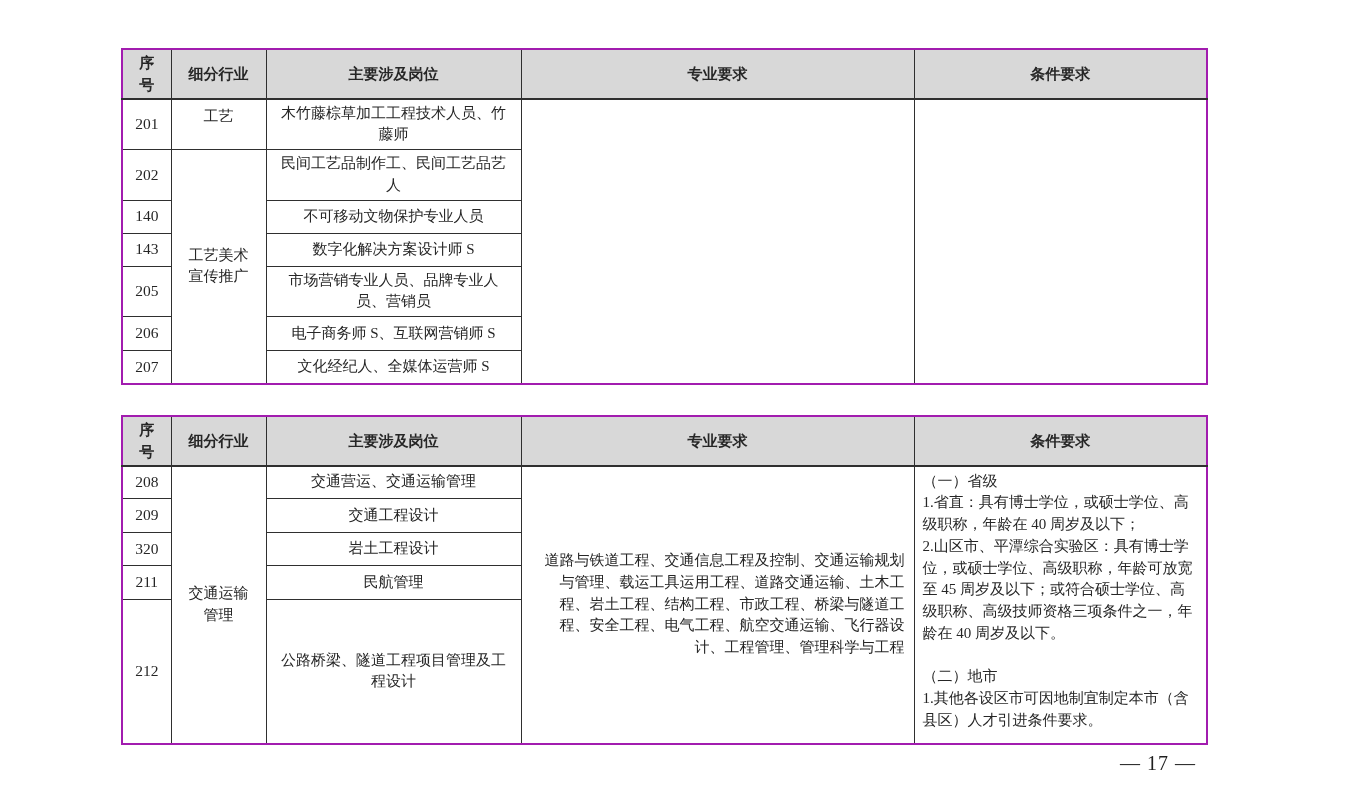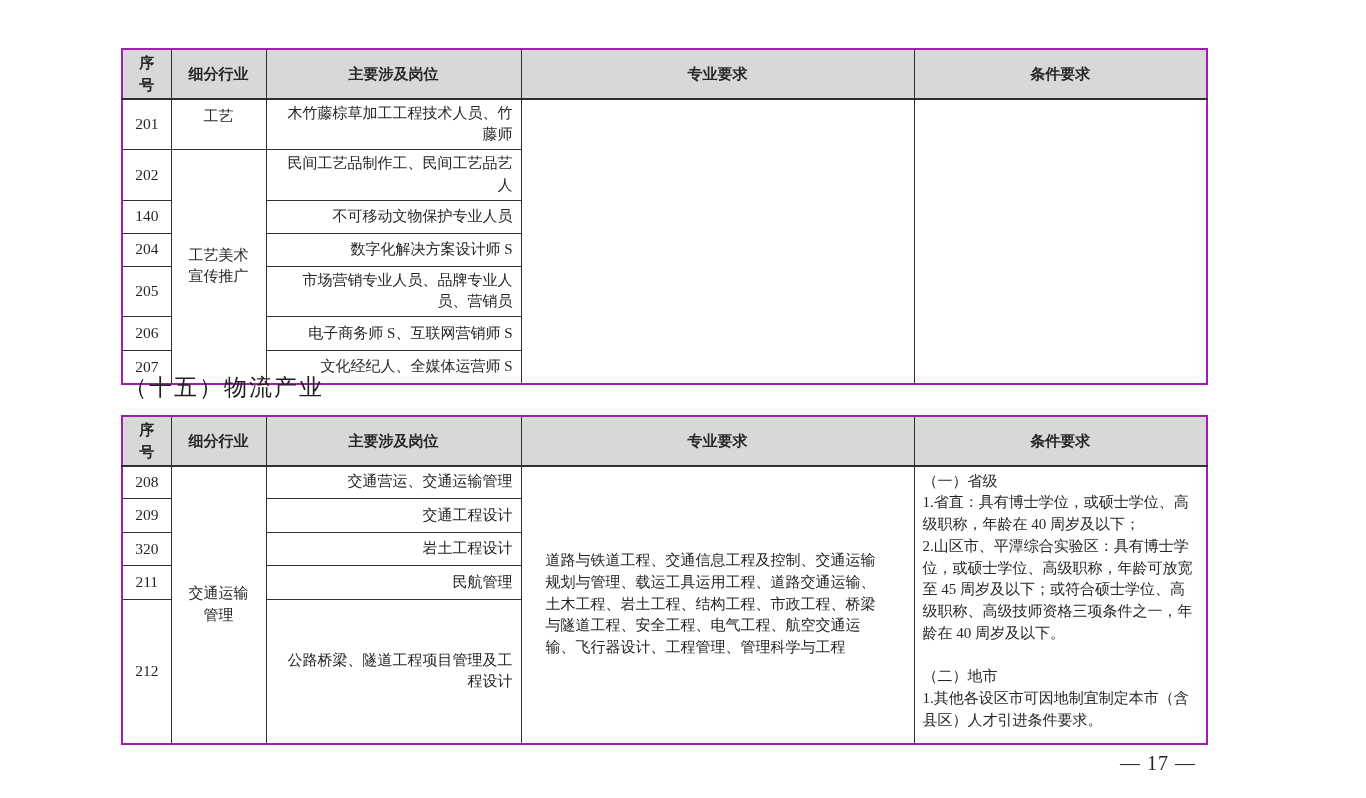--- a/index.html
+++ b/index.html
@@ -29,22 +29,22 @@
 
   .tbl td {
     font-size:15px;
     line-height:1.45;
     vertical-align:middle;
     padding:3px 8px;
   }
   td.num { text-align:center; font-size:15.5px;margin-top:24px; }
   td.industry { text-align:center; padding:3px 10px; }
   td.industry.vtop { vertical-align:top; padding-top:6px;margin-left:24px; }
-  td.pos { text-align:right; }
-  td.major { text-align:left; vertical-align:middle; padding:4px 24px; }
+  td.pos { text-align:center; }
+  td.major { text-align:right; vertical-align:middle; padding:4px 9px; }
   td.cond { text-align:left; vertical-align:top; padding:4px 8px; }
   .pre { white-space:pre-wrap; }
 
   .section-title {
     position:absolute; left:124px; top:372px;
     font-size:23px; letter-spacing:2px;
     font-family:"DejaVu Serif","Liberation Serif",serif;
     color:#1f1f1f;
   }
 
@@ -88,39 +88,38 @@
       <tr style="height:47px">
         <td class="num">202</td>
         <td class="industry" rowspan="6">工艺美术宣传推广</td>
         <td class="pos">民间工艺品制作工、民间工艺品艺人</td>
       </tr>
       <tr style="height:33px">
         <td class="num">140</td>
         <td class="pos">不可移动文物保护专业人员</td>
       </tr>
       <tr style="height:33px">
-        <td class="num">204</td>
+        <td class="num">143</td>
         <td class="pos">数字化解决方案设计师 S</td>
       </tr>
       <tr style="height:46px">
         <td class="num">205</td>
         <td class="pos">市场营销专业人员、品牌专业人员、营销员</td>
       </tr>
       <tr style="height:34px">
         <td class="num">206</td>
         <td class="pos">电子商务师 S、互联网营销师 S</td>
       </tr>
       <tr style="height:33px">
         <td class="num">207</td>
         <td class="pos">文化经纪人、全媒体运营师 S</td>
       </tr>
     </tbody>
   </table>
 
-  <div class="section-title">（十五）物流产业</div>
 
   <table class="tbl" id="t2">
     <colgroup>
       <col style="width:49px">
         <col style="width:95px">
         <col style="width:255px">
         <col style="width:393px">
         <col style="width:293px">
     </colgroup>
     <thead>

